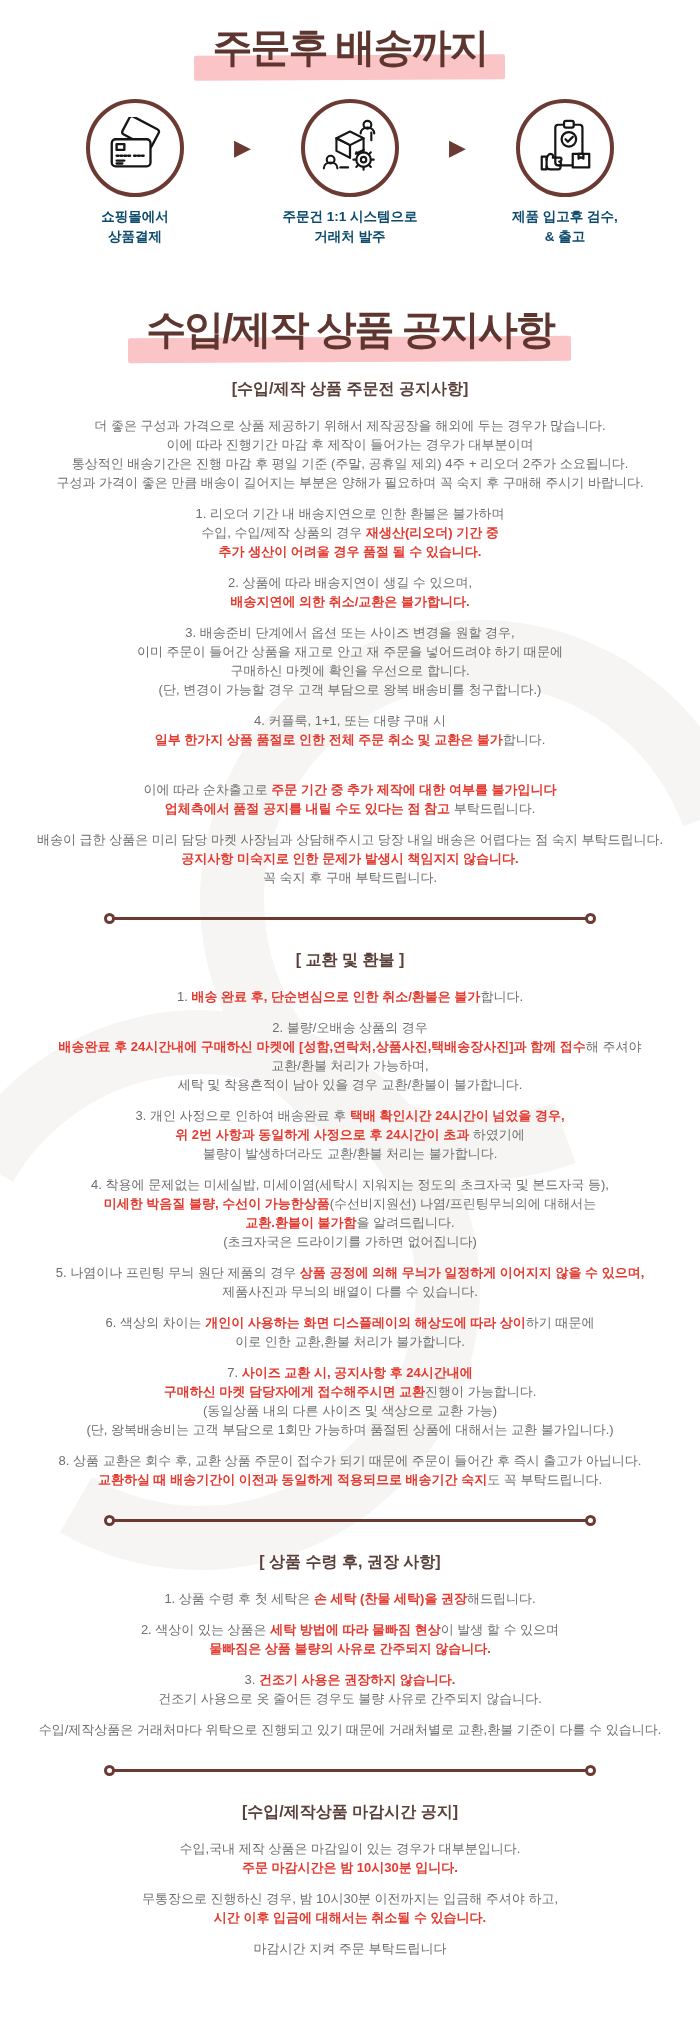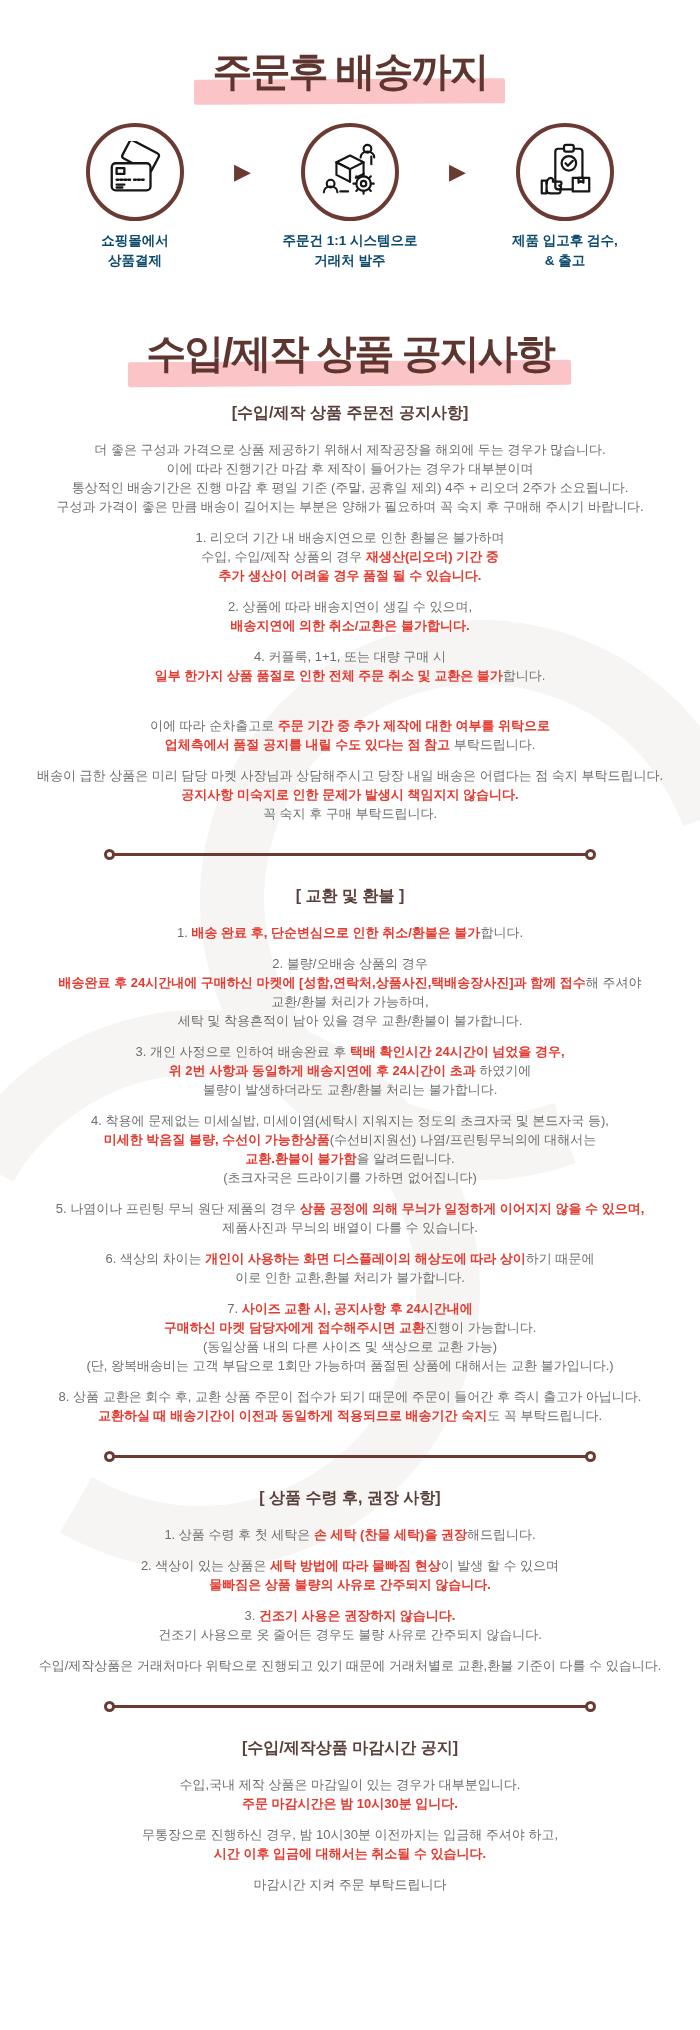--- a/index.html
+++ b/index.html
@@ -7,21 +7,21 @@
   .page {
     position:relative; width:700px; height:2030px; margin:0 auto;
     background:#fff; overflow:hidden;
     font-family:"Liberation Sans","DejaVu Sans",sans-serif;
     text-align:center;
   }
   
   .wm { position:absolute; border:64px solid #f6f5f4; border-radius:50%; z-index:0; }
   .wm1 { width:560px; height:560px; left:200px; top:620px; border-right-color:transparent; transform:rotate(25deg); }
   .wm2 { width:560px; height:560px; left:-80px; top:1010px; border-left-color:transparent; transform:rotate(-15deg); }
-  .content { position:relative; z-index:1; padding-top:44px; }
+  .content { position:relative; z-index:1; padding-top:20px; }
 
   
   .big-title { display:inline-block; position:relative; margin:0 auto; }
   .big-title .band {
     position:absolute; left:-18px; right:-18px; bottom:-5px; height:25px;
     background:#fbc4c7; transform:rotate(-.3deg); border-radius:2px; z-index:0;
   }
   .big-title .txt {
     position:relative; z-index:1; font-size:40px; font-weight:800;
     letter-spacing:-2px; color:#5f362f;
@@ -138,32 +138,33 @@
         <span class="band"></span>
         <span class="txt">수입/제작 상품 공지사항</span>
       </div>
     </div>
 
     <div class="notice" id="notice-root">
         <h3 class="section-heading">[수입/제작 상품 주문전 공지사항]</h3>
         <p class="block"><span>더 좋은 구성과 가격으로 상품 제공하기 위해서 제작공장을 해외에 두는 경우가 많습니다.</span><br><span>이에 따라 진행기간 마감 후 제작이 들어가는 경우가 대부분이며</span><br><span>통상적인 배송기간은 진행 마감 후 평일 기준 (주말, 공휴일 제외) 4주 + 리오더 2주가 소요됩니다.</span><br><span>구성과 가격이 좋은 만큼 배송이 길어지는 부분은 양해가 필요하며 꼭 숙지 후 구매해 주시기 바랍니다.</span></p>
         <p class="block"><span>1. 리오더 기간 내 배송지연으로 인한 환불은 불가하며</span><br><span>수입, 수입/제작 상품의 경우 </span><span class="red">재생산(리오더) 기간 중</span><br><span class="red">추가 생산이 어려울 경우 품절 될 수 있습니다.</span></p>
         <p class="block"><span>2. 상품에 따라 배송지연이 생길 수 있으며,</span><br><span class="red">배송지연에 의한 취소/교환은 불가합니다.</span></p>
+        <p class="block"><span>3. 배송준비 단계에서 옵션 또는 사이즈 변경을 원할 경우,</span><br><span>이미 주문이 들어간 상품을 재고로 안고 재 주문을 넣어드려야 하기 때문에</span><br><span>구매하신 마켓에 확인을 우선으로 합니다.</span><br><span>(단, 변경이 가능할 경우 고객 부담으로 왕복 배송비를 청구합니다.)</span></p>
         <p class="block"><span>4. 커플룩, 1+1, 또는 대량 구매 시</span><br><span class="red">일부 한가지 상품 품절로 인한 전체 주문 취소 및 교환은 불가</span><span>합니다.</span></p>
-        <p class="block"><br><span>이에 따라 순차출고로 </span><span class="red">주문 기간 중 추가 제작에 대한 여부를 위탁으로</span><br><span class="red">업체측에서 품절 공지를 내릴 수도 있다는 점 참고</span><span> 부탁드립니다.</span></p>
+        <p class="block"><br><span>이에 따라 순차출고로 </span><span class="red">주문 기간 중 추가 제작에 대한 여부를 불가입니다</span><br><span class="red">업체측에서 품절 공지를 내릴 수도 있다는 점 참고</span><span> 부탁드립니다.</span></p>
         <p class="block"><span>배송이 급한 상품은 미리 담당 마켓 사장님과 상담해주시고 당장 내일 배송은 어렵다는 점 숙지 부탁드립니다.</span><br><span class="red">공지사항 미숙지로 인한 문제가 발생시 책임지지 않습니다.</span><br><span>꼭 숙지 후 구매 부탁드립니다.</span></p>
         <div class="divider">
           <span class="ring"></span>
           <span class="line"></span>
           <span class="ring"></span>
         </div>
         <h3 class="section-heading">[ 교환 및 환불 ]</h3>
         <p class="block"><span>1. </span><span class="red">배송 완료 후, 단순변심으로 인한 취소/환불은 불가</span><span>합니다.</span></p>
         <p class="block"><span>2. 불량/오배송 상품의 경우</span><br><span class="red">배송완료 후 24시간내에 구매하신 마켓에 [성함,연락처,상품사진,택배송장사진]과 함께 접수</span><span>해 주셔야</span><br><span>교환/환불 처리가 가능하며,</span><br><span>세탁 및 착용흔적이 남아 있을 경우 교환/환불이 불가합니다.</span></p>
-        <p class="block"><span>3. 개인 사정으로 인하여 배송완료 후 </span><span class="red">택배 확인시간 24시간이 넘었을 경우,</span><br><span class="red">위 2번 사항과 동일하게 배송지연에 후 24시간이 초과</span><span> 하였기에</span><br><span>불량이 발생하더라도 교환/환불 처리는 불가합니다.</span></p>
+        <p class="block"><span>3. 개인 사정으로 인하여 배송완료 후 </span><span class="red">택배 확인시간 24시간이 넘었을 경우,</span><br><span class="red">위 2번 사항과 동일하게 사정으로 후 24시간이 초과</span><span> 하였기에</span><br><span>불량이 발생하더라도 교환/환불 처리는 불가합니다.</span></p>
         <p class="block"><span>4. 착용에 문제없는 미세실밥, 미세이염(세탁시 지워지는 정도의 초크자국 및 본드자국 등),</span><br><span class="red">미세한 박음질 불량, 수선이 가능한상품</span><span>(수선비지원선) 나염/프린팅무늬의에 대해서는</span><br><span class="red">교환.환불이 불가함</span><span>을 알려드립니다.</span><br><span>(초크자국은 드라이기를 가하면 없어집니다)</span></p>
         <p class="block"><span>5. 나염이나 프린팅 무늬 원단 제품의 경우 </span><span class="red">상품 공정에 의해 무늬가 일정하게 이어지지 않을 수 있으며,</span><br><span>제품사진과 무늬의 배열이 다를 수 있습니다.</span></p>
         <p class="block"><span>6. 색상의 차이는 </span><span class="red">개인이 사용하는 화면 디스플레이의 해상도에 따라 상이</span><span>하기 때문에</span><br><span>이로 인한 교환,환불 처리가 불가합니다.</span></p>
         <p class="block"><span>7. </span><span class="red">사이즈 교환 시, 공지사항 후 24시간내에</span><br><span class="red">구매하신 마켓 담당자에게 접수해주시면 교환</span><span>진행이 가능합니다.</span><br><span>(동일상품 내의 다른 사이즈 및 색상으로 교환 가능)</span><br><span>(단, 왕복배송비는 고객 부담으로 1회만 가능하며 품절된 상품에 대해서는 교환 불가입니다.)</span></p>
         <p class="block"><span>8. 상품 교환은 회수 후, 교환 상품 주문이 접수가 되기 때문에 주문이 들어간 후 즉시 출고가 아닙니다.</span><br><span class="red">교환하실 때 배송기간이 이전과 동일하게 적용되므로 배송기간 숙지</span><span>도 꼭 부탁드립니다.</span></p>
         <div class="divider">
           <span class="ring"></span>
           <span class="line"></span>
           <span class="ring"></span>
         </div>

